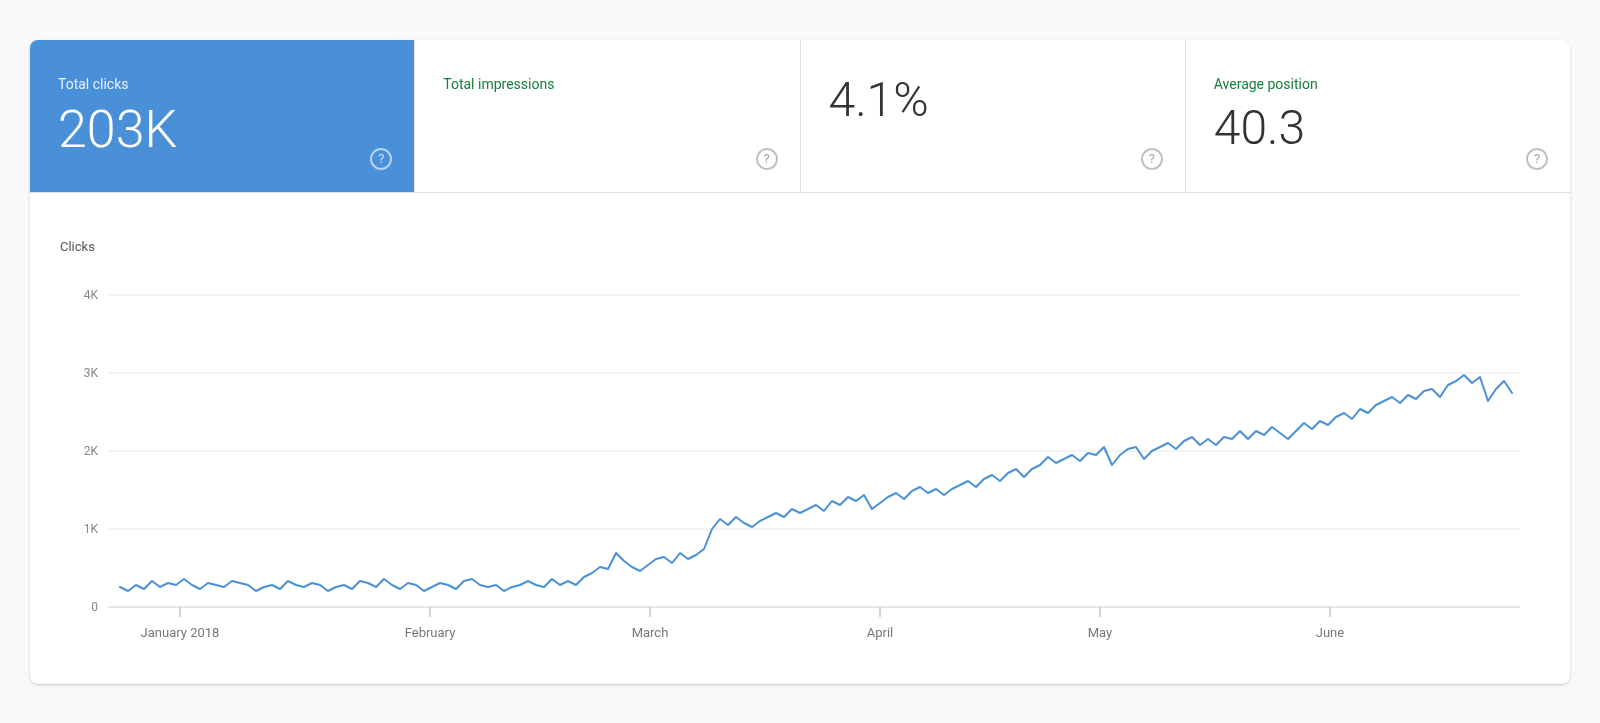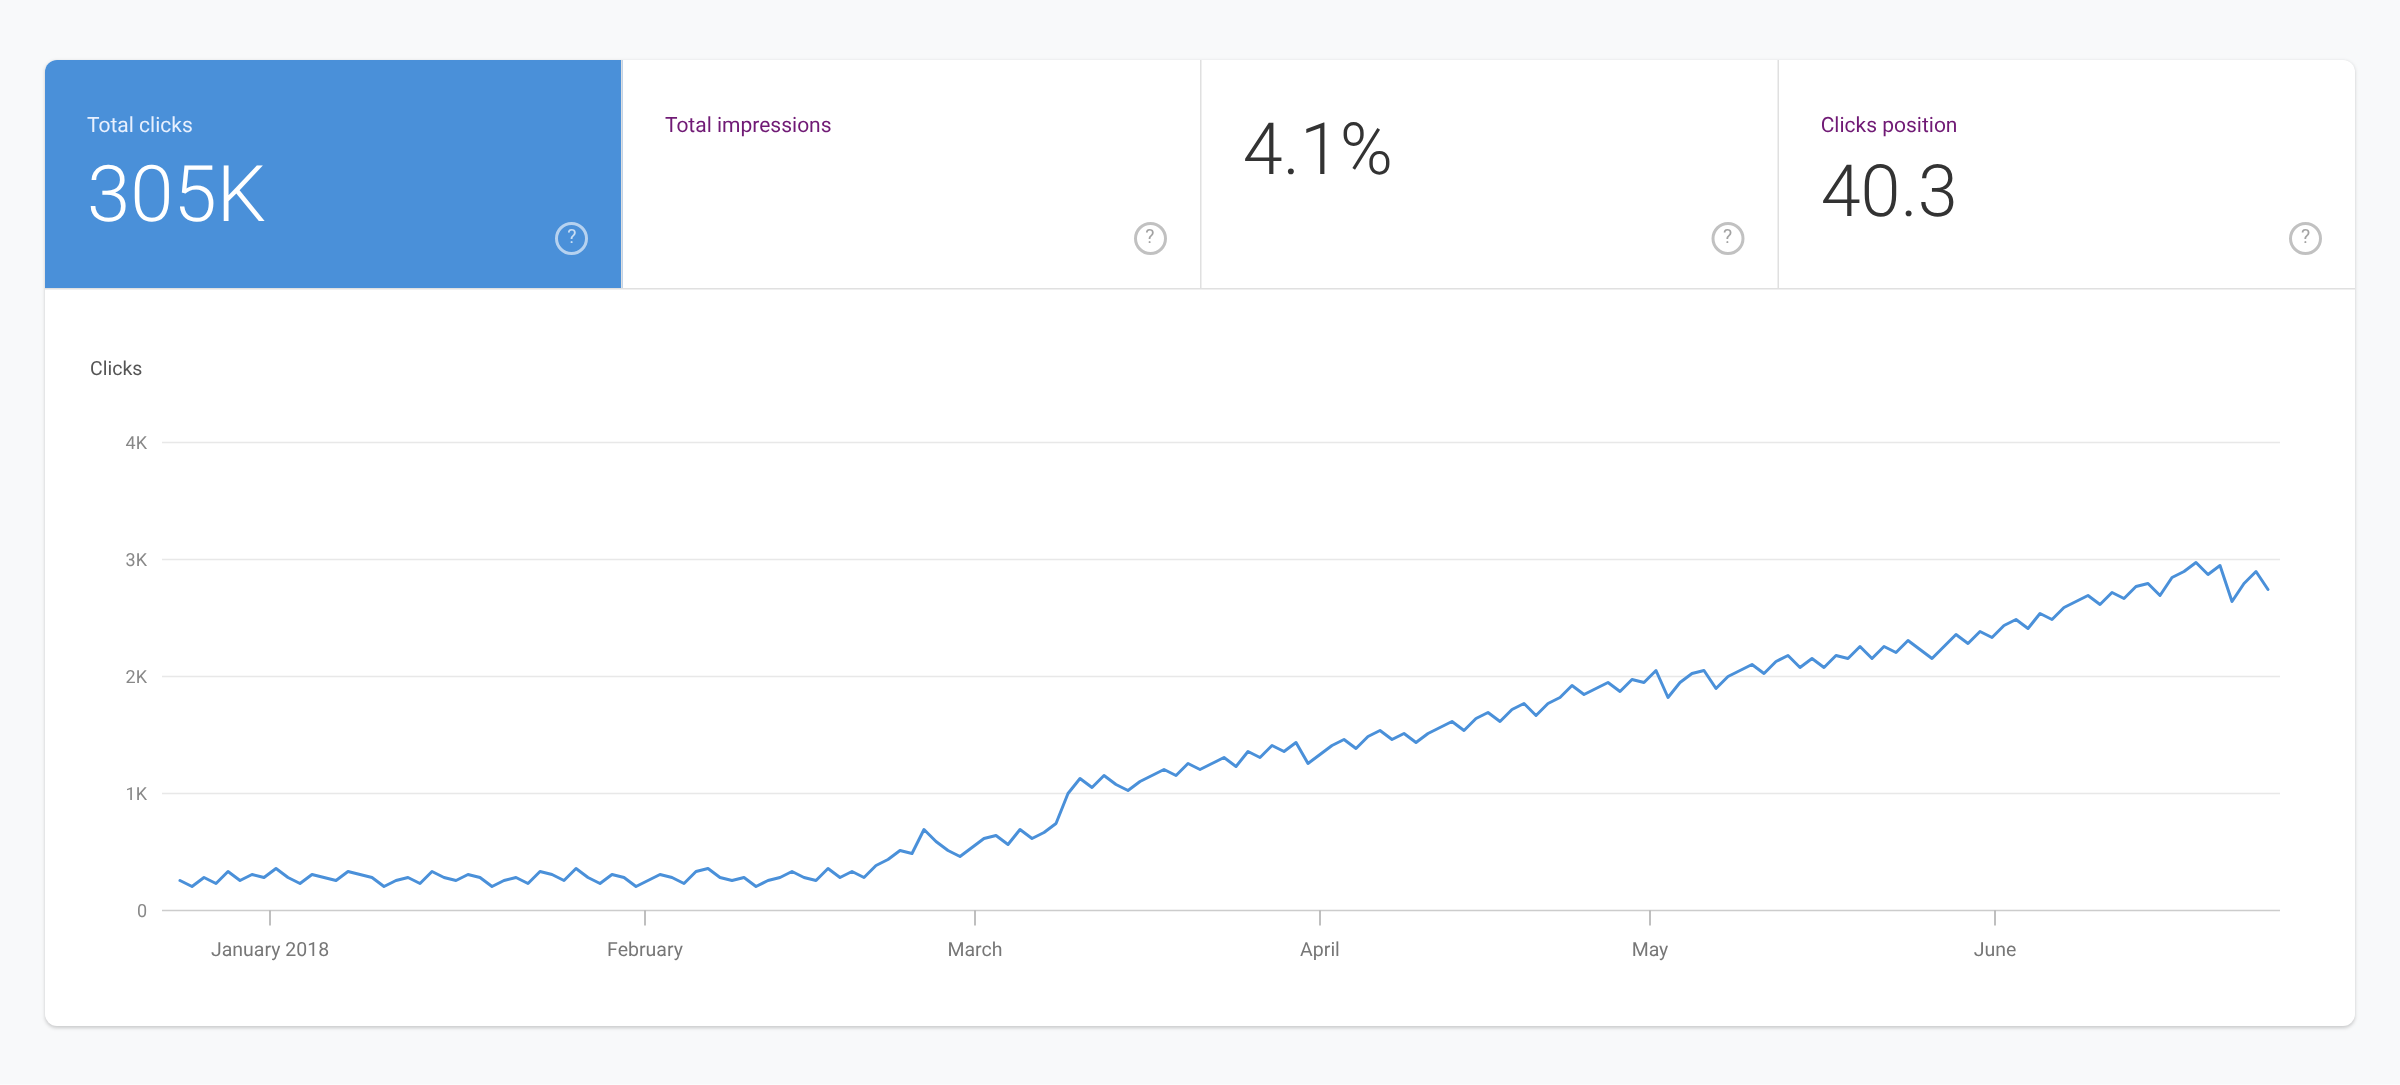--- a/index.html
+++ b/index.html
@@ -29,21 +29,21 @@
       position: relative;
     }
     .metric-card:last-child {
       border-right: none;
     }
     .metric-card.active {
       background: #4a90d9;
     }
     .metric-label {
       font-size: 14px;
-      color: #701a75;
+      color: #15803d;
       margin-bottom: 12px;
       font-weight: 400;
     }
     .metric-card.active .metric-label {
       color: #e8f0fe;
     }
     .metric-value {
       font-size: 48px;
       font-weight: 300;
       color: #333;
@@ -118,33 +118,33 @@
     }
   </style>
 </head>
 <body>
 
 <div class="dashboard">
 
   <div class="metrics-row">
     <div class="metric-card active">
       <div class="metric-label">Total clicks</div>
-      <div class="metric-value">305K</div>
+      <div class="metric-value">203K</div>
       <div class="help-icon">?</div>
     </div>
     <div class="metric-card">
       <div class="metric-label">Total impressions</div>
       <div class="help-icon">?</div>
     </div>
     <div class="metric-card">
       <div class="metric-value">4.1%</div>
       <div class="help-icon">?</div>
     </div>
     <div class="metric-card">
-      <div class="metric-label">Clicks position</div>
+      <div class="metric-label">Average position</div>
       <div class="metric-value">40.3</div>
       <div class="help-icon">?</div>
     </div>
   </div>
 
   <div class="chart-area">
     <div class="chart-title">Clicks</div>
     <div class="chart-container">
       <svg class="chart-svg" viewBox="0 0 1480 390">
 

